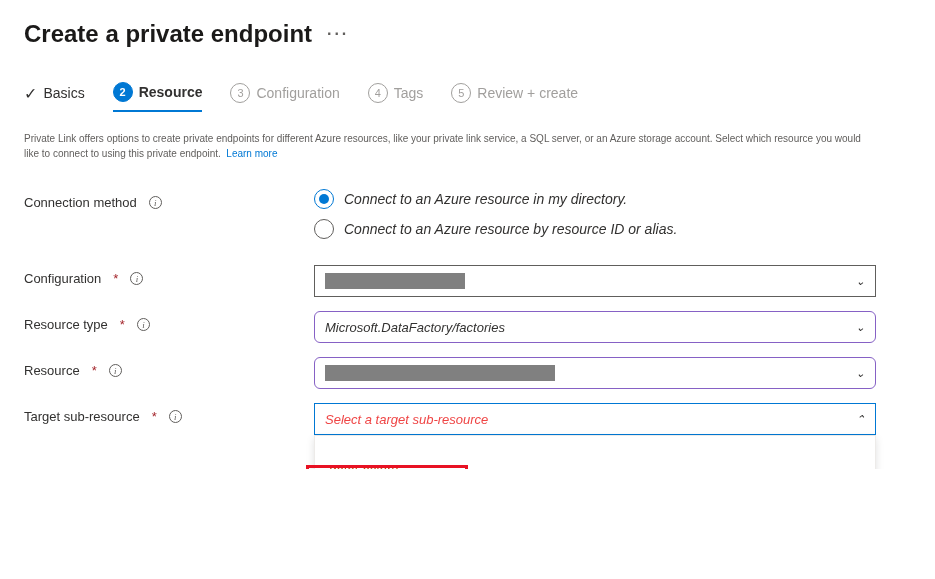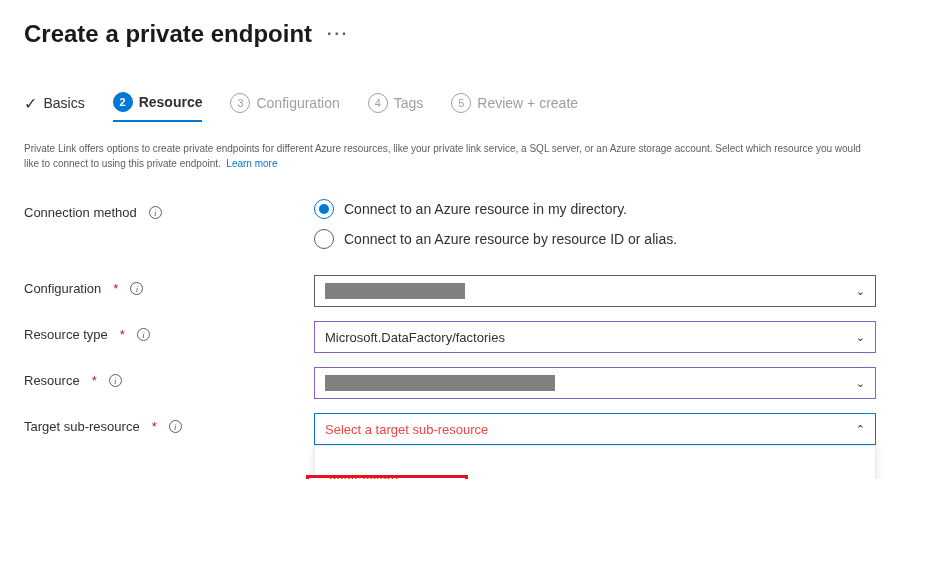--- a/index.html
+++ b/index.html
@@ -10,21 +10,21 @@
       background: #fff;
       padding: 20px 24px;
     }
     .page-title {
       font-size: 24px;
       font-weight: 600;
       color: #1b1a19;
       display: flex;
       align-items: center;
       gap: 15px;
-      margin-bottom: 44px;
+      margin-bottom: 34px;
     }
     .more-icon { color: #605e5c; font-size: 16px; letter-spacing: 2px; cursor: pointer; }
     .tabs {
       display: flex;
       gap: 28px;
       align-items: center;
       border-bottom: 1px solid transparent;
       margin-bottom: 18px;
     }
     .tab {
@@ -86,21 +86,21 @@
       border-radius: 50%;
       display: inline-flex;
       align-items: center;
       justify-content: center;
       font-size: 9px;
       color: #605e5c;
       font-style: italic;
       font-family: Georgia, serif;
       cursor: pointer;
     }
-    .form-control { flex: 1; max-width: 562px; }
+    .form-control { flex: 1; max-width: 562px; font-style: italic; }
     .radio-group { display: flex; flex-direction: column; gap: 10px; }
     .radio-option {
       display: flex;
       align-items: center;
       gap: 10px;
       cursor: pointer;
       font-size: 14px;
     }
     .radio {
       width: 20px; height: 20px;
@@ -123,21 +123,21 @@
       border: 1px solid #605e5c;
       padding: 0 10px;
       display: flex;
       align-items: center;
       justify-content: space-between;
       background: #fff;
       cursor: pointer;
       font-size: 13px;
       position: relative;
     }
-    .select.hl { border-color: #8661c5; }
+    .select.hl { border-color: #8661c5; border-radius: 6px; }
     .select.open { border-color: #0078d4; }
     .redact {
       display: inline-block;
       height: 16px;
       background: #808080;
     }
     .chevron {
       font-size: 11px;
       color: #323130;
     }

